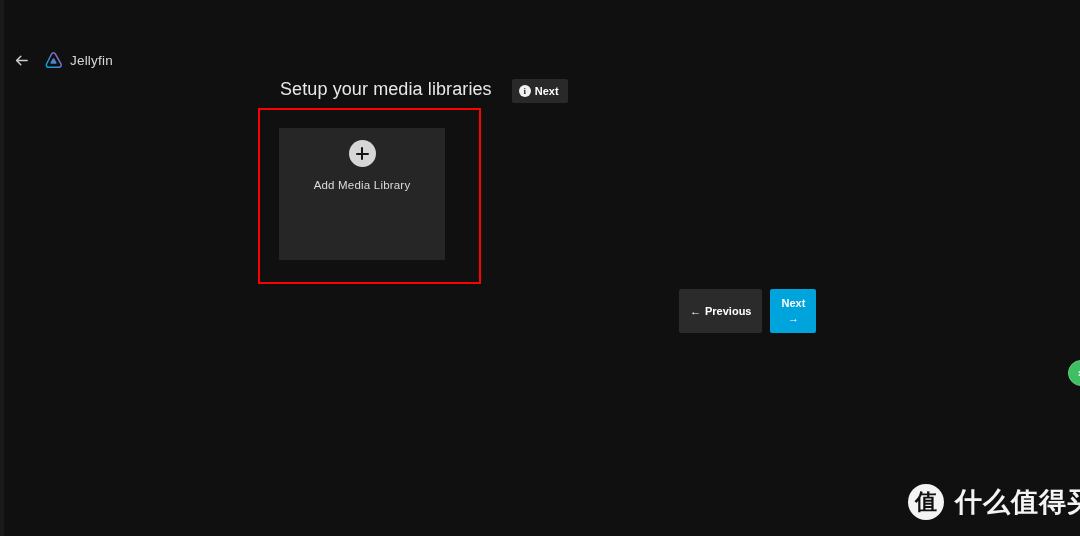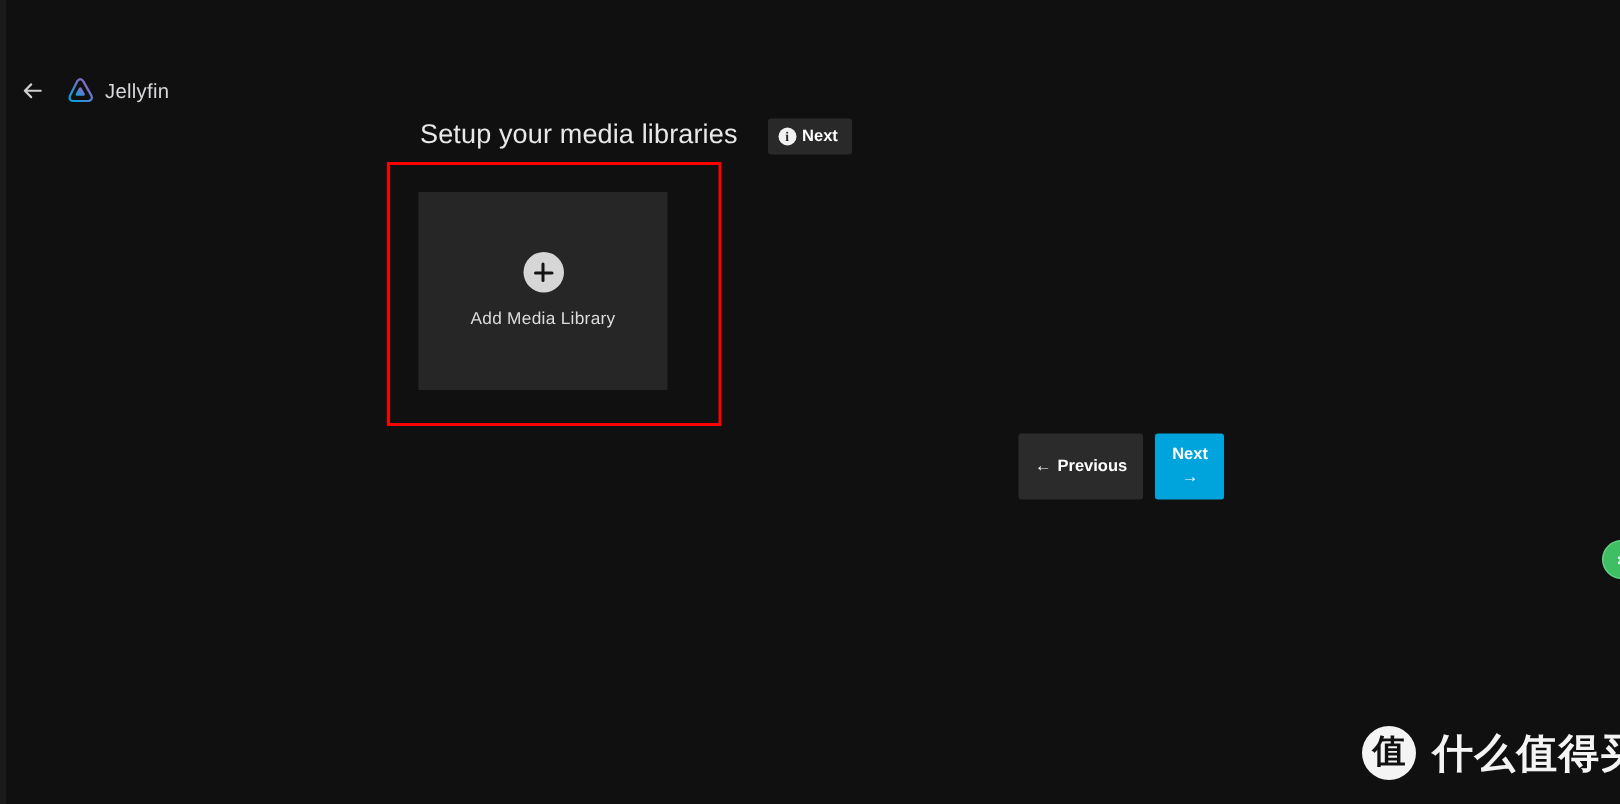--- a/index.html
+++ b/index.html
@@ -59,21 +59,21 @@
   .annot-box {
     position:absolute; left:258px; top:108px; width:223px; height:176px;
     border:2px solid #fe0000; background:transparent; pointer-events:none;
   }
 
   
   .card {
     position:absolute; left:279px; top:128px; width:166px; height:132px;
     background:#262626; cursor:pointer;
     display:flex; flex-direction:column; align-items:center;
-    justify-content:flex-start; padding-top:40px;
+    justify-content:flex-start; padding-top:12px;
   }
   .plus-circle {
     width:27px; height:27px; border-radius:50%;
     background:#d6d6d6; position:relative; flex:none;
   }
   .plus-circle::before, .plus-circle::after {
     content:""; position:absolute; background:#141414; border-radius:1px;
   }
   .plus-circle::before { left:7px; top:12.5px; width:13px; height:2px; }
   .plus-circle::after  { top:7px; left:12.5px; height:13px; width:2px; }

